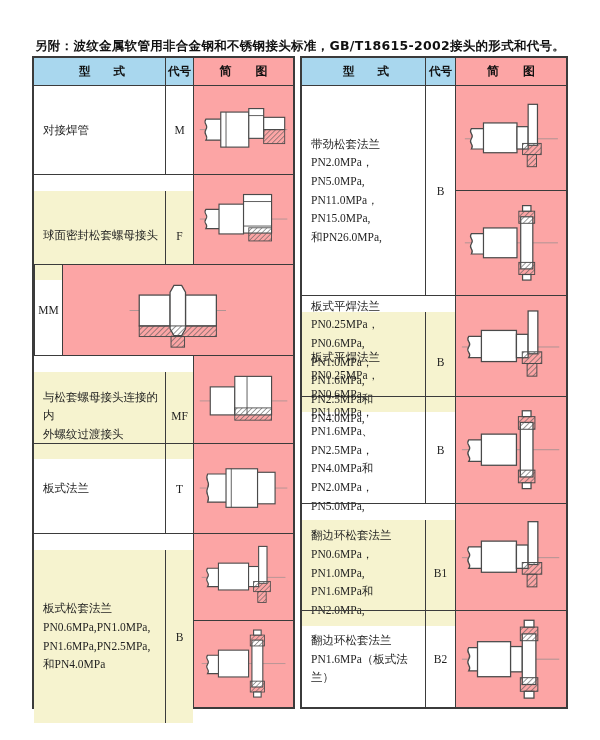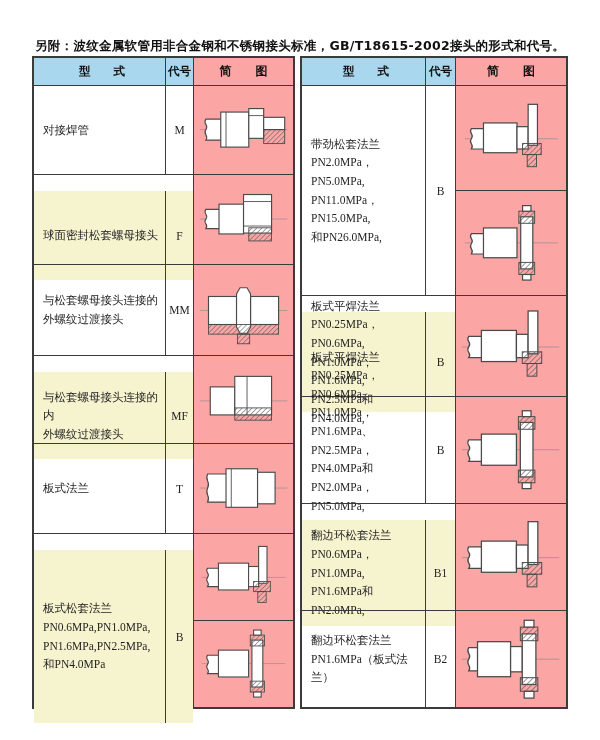--- a/index.html
+++ b/index.html
@@ -97,22 +97,20 @@
               <rect x="24" y="25" width="28" height="34" stroke="#4a4a4a" stroke-width="1.3" fill="#fff"></rect>
               <rect x="52" y="14" width="32" height="44" stroke="#4a4a4a" stroke-width="1.3" fill="#fff"></rect>
               <line x1="52" y1="22" x2="84" y2="22" stroke="#4a4a4a" stroke-width="1"></line>
               <line x1="52" y1="50" x2="84" y2="50" stroke="#4a4a4a" stroke-width="1"></line>
               <rect x="58" y="52" width="26" height="15" fill="url(#h1)" stroke="#4a4a4a" stroke-width="1"></rect>
             </svg>
           </div>
       </div>
 
       <div class="row" style="height:91px">
-        <div class="c type">与松套螺母接头连接的
-外螺纹过渡接头</div>
         <div class="c code">MM</div>
         <div class="c diag">
             <svg viewBox="0 0 104 84" xmlns="http://www.w3.org/2000/svg" preserveAspectRatio="xMidYMid meet">
               <defs>
                 <pattern id="h2" width="4" height="4" patternUnits="userSpaceOnUse" patternTransform="rotate(45)">
                   <line x1="0" y1="0" x2="0" y2="4" stroke="#5a5a5a" stroke-width="1.3"></line>
                 </pattern>
               </defs>
               <line x1="2" y1="42" x2="102" y2="42" stroke="#8a8a8a" stroke-width="0.7"></line>
               <rect x="12" y="26" width="32" height="32" stroke="#4a4a4a" stroke-width="1.3" fill="#fff"></rect>

